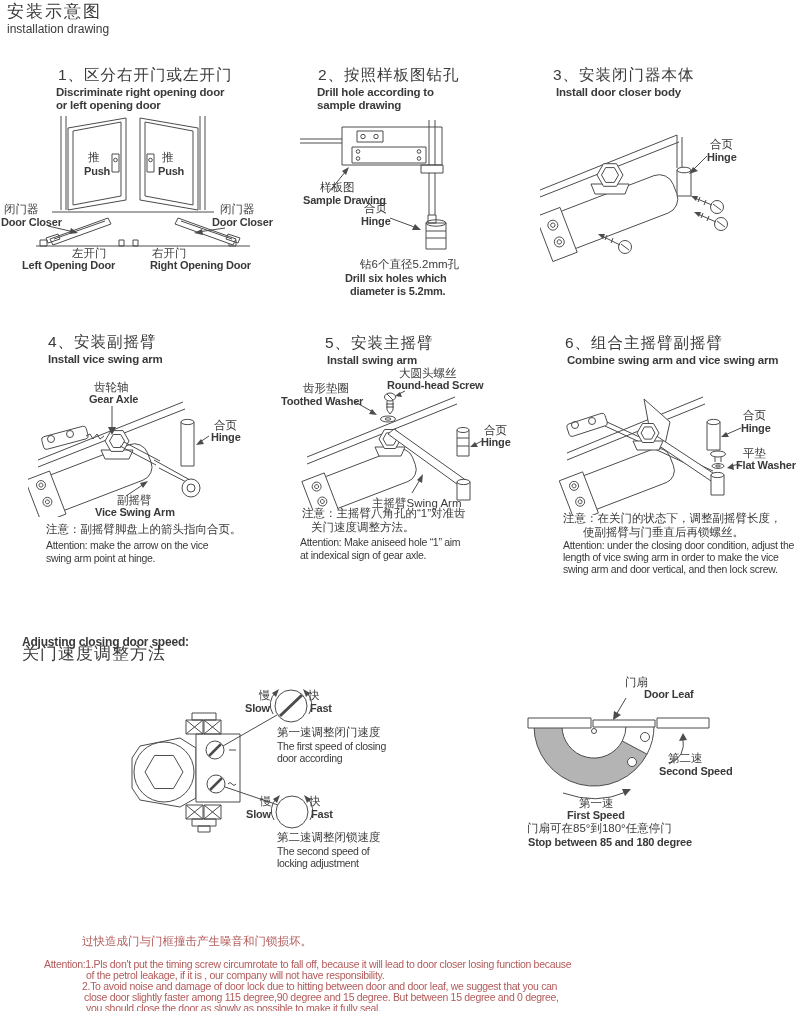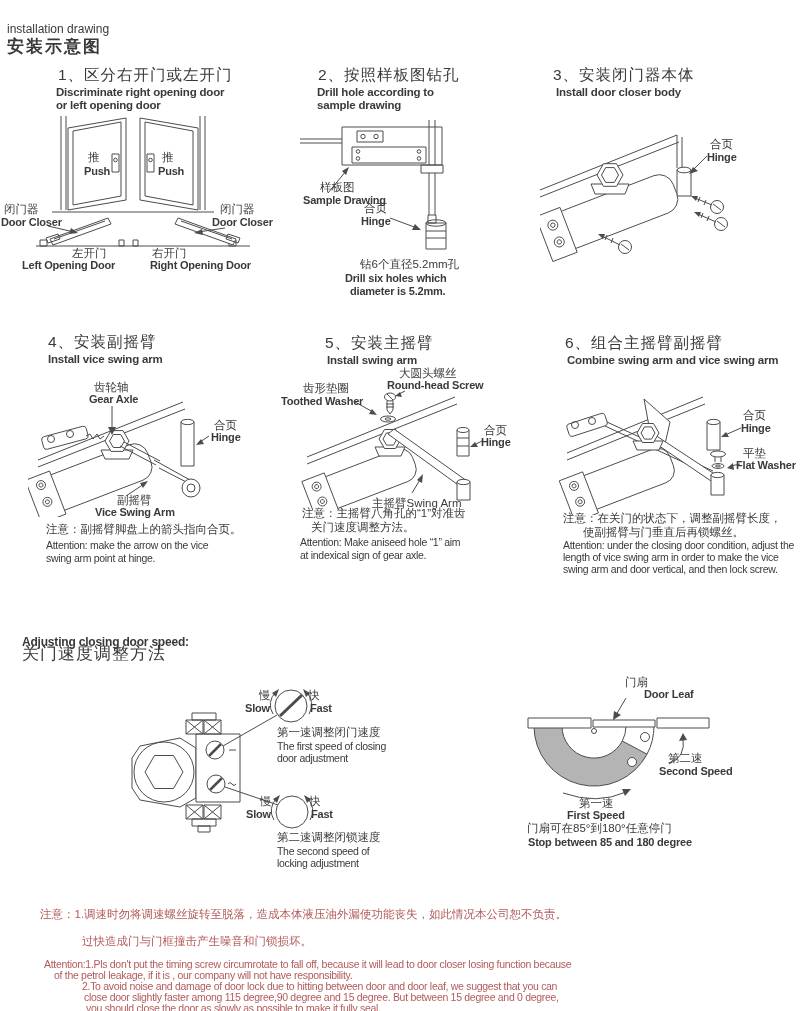--- a/index.html
+++ b/index.html
@@ -1,19 +1,19 @@
 <!DOCTYPE html>
 <html><head>
 <meta charset="utf-8">
 <style>
   html,body{margin:0;padding:0;background:#ffffff;}
   #page{position:relative;width:800px;height:1011px;background:#fff;overflow:hidden;
         font-family:"Liberation Sans",sans-serif;color:#3a3a3a;}
   .t{position:absolute;white-space:nowrap;line-height:1.15;}
-  .main-zh{font-size:17px;font-weight:bold;letter-spacing:2px;margin-top:35px;}
+  .main-zh{font-size:17px;font-weight:normal;letter-spacing:2px;}
   .main-en{font-size:12px;}
   .step-zh{font-size:15.5px;letter-spacing:1px;}
   .step-en{font-size:11.5px;font-weight:bold;letter-spacing:-0.2px;}
   .zh{font-size:11.5px;}
   .en{font-size:11px;font-weight:bold;letter-spacing:-0.2px;}
   .note-zh{font-size:11.5px;}
   .note-en{font-size:10.5px;letter-spacing:-0.3px;}
   .sec-zh{font-size:17px;letter-spacing:1px;}
   .sec-en{font-size:12px;font-weight:bold;letter-spacing:-0.2px;}
   .red{color:#b25a5a;}
@@ -323,21 +323,21 @@
       <polygon points="150,125 143,129 147,133" fill="#4c4c4c" stroke="none"></polygon>
     <path d="M180,150 A17,17 0 0 0 177,128"></path>
       <polygon points="174,125 181,129 177,133" fill="#4c4c4c" stroke="none"></polygon>
   </svg>
   <div class="t zh" style="left:259px;top:689px">慢</div>
   <div class="t en" style="left:245px;top:702px">Slow</div>
   <div class="t zh" style="left:308px;top:689px">快</div>
   <div class="t en" style="left:310px;top:702px">Fast</div>
   <div class="t note-zh" style="left:277px;top:726px">第一速调整闭门速度</div>
   <div class="t note-en" style="left:277px;top:740px">The first speed of closing</div>
-  <div class="t note-en" style="left:277px;top:752px">door adjustment</div>
+  <div class="t note-en" style="left:277px;top:752px">door according</div>
   <div class="t zh" style="left:260px;top:795px">慢</div>
   <div class="t en" style="left:246px;top:808px">Slow</div>
   <div class="t zh" style="left:309px;top:795px">快</div>
   <div class="t en" style="left:311px;top:808px">Fast</div>
   <div class="t note-zh" style="left:277px;top:831px">第二速调整闭锁速度</div>
   <div class="t note-en" style="left:277px;top:845px">The second speed of</div>
   <div class="t note-en" style="left:277px;top:857px">locking adjustment</div>
 
   <svg style="left:505px;top:665px" width="295" height="190" viewBox="0 0 295 190" stroke="#4c4c4c" fill="none" stroke-width="1">
     <path d="M29,61 A60,60 0 0 0 142,89.2 L117.3,76 A32,32 0 0 1 57,61 Z" fill="#b4b4b4"></path>
@@ -358,21 +358,20 @@
   </svg>
   <div class="t zh" style="left:625px;top:676px">门扇</div>
   <div class="t en" style="left:644px;top:688px">Door Leaf</div>
   <div class="t zh" style="left:668px;top:752px">第二速</div>
   <div class="t en" style="left:659px;top:765px">Second Speed</div>
   <div class="t zh" style="left:579px;top:797px">第一速</div>
   <div class="t en" style="left:567px;top:809px">First Speed</div>
   <div class="t note-zh" style="left:527px;top:822px">门扇可在85°到180°任意停门</div>
   <div class="t en" style="left:528px;top:836px">Stop between 85 and 180 degree</div>
 
-  <div class="t red red-zh" style="left:40px;top:908px">注意：1.调速时勿将调速螺丝旋转至脱落，造成本体液压油外漏使功能丧失，如此情况本公司恕不负责。</div>
   <div class="t red red-zh" style="left:82px;top:935px">过快造成门与门框撞击产生噪音和门锁损坏。</div>
   <div class="t red red-en" style="left:44px;top:958px">Attention:1.Pls don't put the timing screw circumrotate to fall off, because it will lead to door closer losing function because</div>
-  <div class="t red red-en" style="left:54px;top:969px">of the petrol leakage, if it is , our company will not have responsibility.</div>
+  <div class="t red red-en" style="left:86px;top:969px">of the petrol leakage, if it is , our company will not have responsibility.</div>
   <div class="t red red-en" style="left:82px;top:980px">2.To avoid noise and damage of door lock due to hitting between door and door leaf, we suggest that you can</div>
   <div class="t red red-en" style="left:84px;top:991px">close door slightly faster among 115 degree,90 degree and 15 degree. But between 15 degree and 0 degree,</div>
   <div class="t red red-en" style="left:86px;top:1002px">you should close the door as slowly as possible to make it fully seal.</div>
 
 </div>
 
 </body></html>

